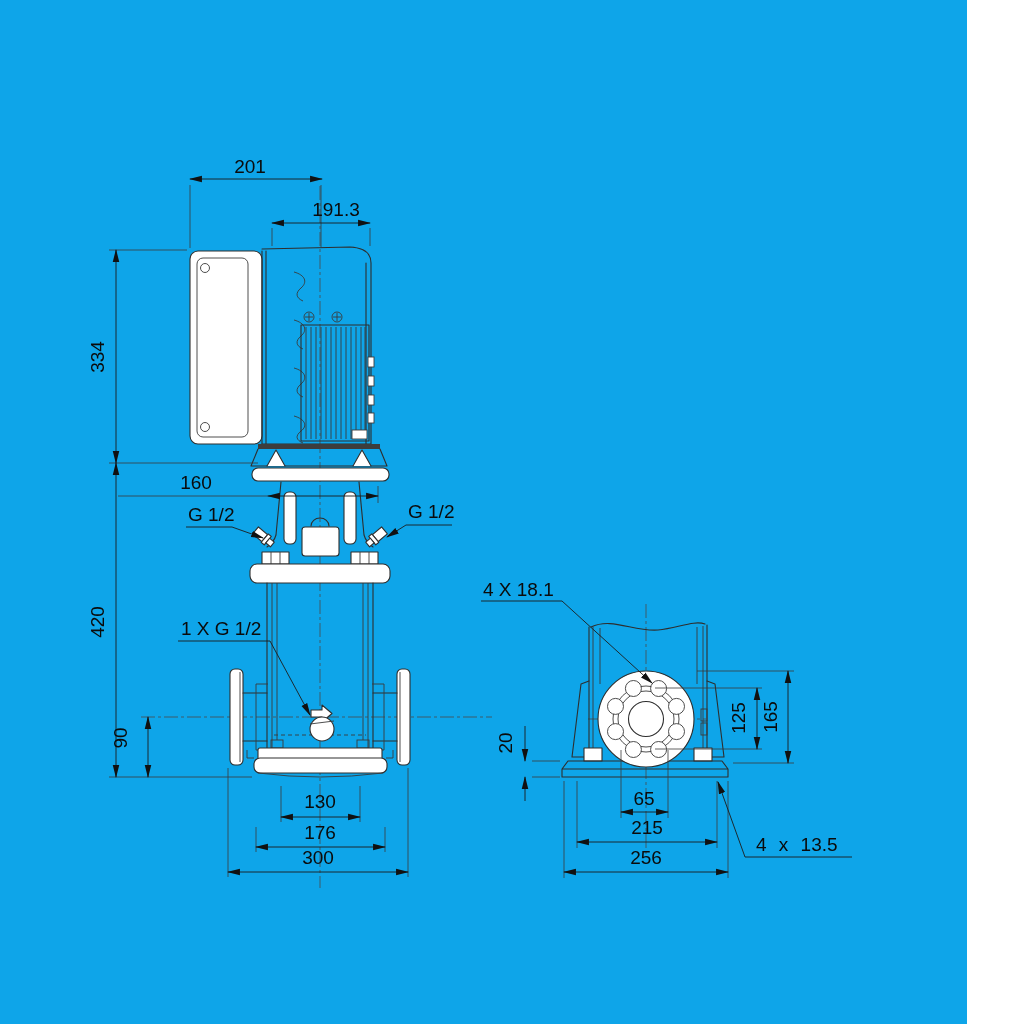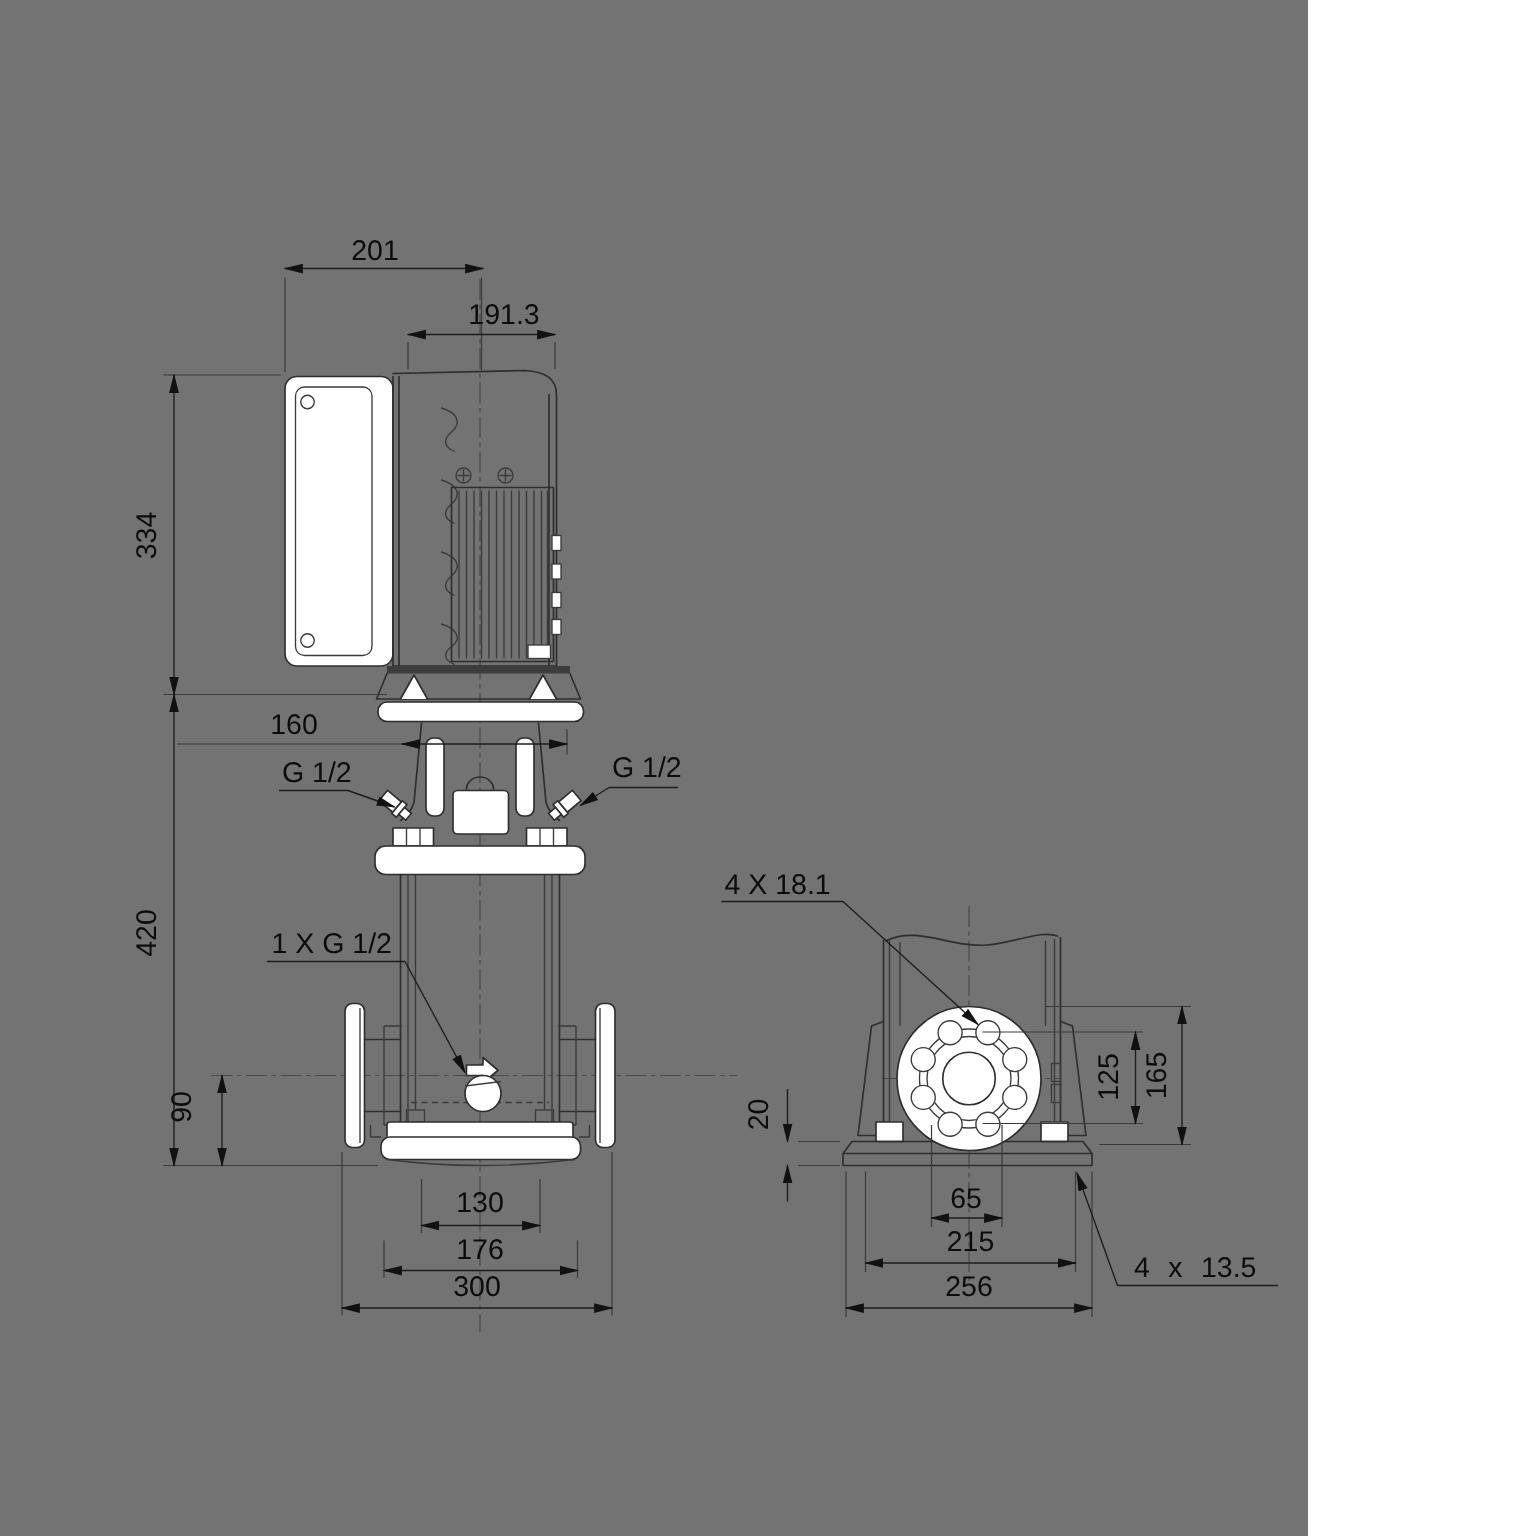--- a/index.html
+++ b/index.html
@@ -1,16 +1,16 @@
 <!DOCTYPE html>
 <html><head>
 <meta charset="utf-8">
 <style>
   html,body{margin:0;padding:0;background:#ffffff;}
-  .page{width:872px;height:1024px;background:#737373;position:relative;overflow:hidden;}
+  .page{width:967px;height:1024px;background:#0ea5e9;position:relative;overflow:hidden;}
   svg{display:block;}
   .ln{stroke:#2e2e2e;stroke-width:1.1;fill:none;stroke-linecap:round;stroke-linejoin:round;}
   .lnthin{stroke:#3a3a3a;stroke-width:0.9;fill:none;}
   .dim{stroke:#1c1c1c;stroke-width:0.9;fill:none;}
   .ext{stroke:#3a3a3a;stroke-width:0.8;fill:none;}
   .cl{stroke:#4a4a4a;stroke-width:0.8;fill:none;stroke-dasharray:14 3 3 3;}
   .dash{stroke:#3a3a3a;stroke-width:0.9;fill:none;stroke-dasharray:4 3;}
   .wfill{fill:#ffffff;}
   .darkband{fill:#3d3d3d;}
   text{font-family:"Liberation Sans","DejaVu Sans",sans-serif;font-size:19px;fill:#0b0b0b;}

